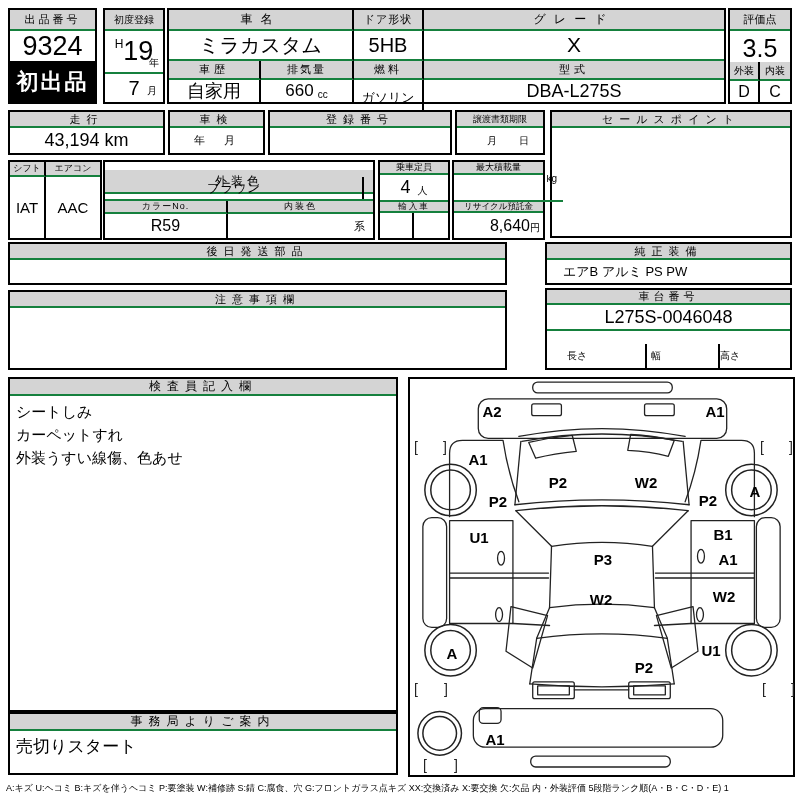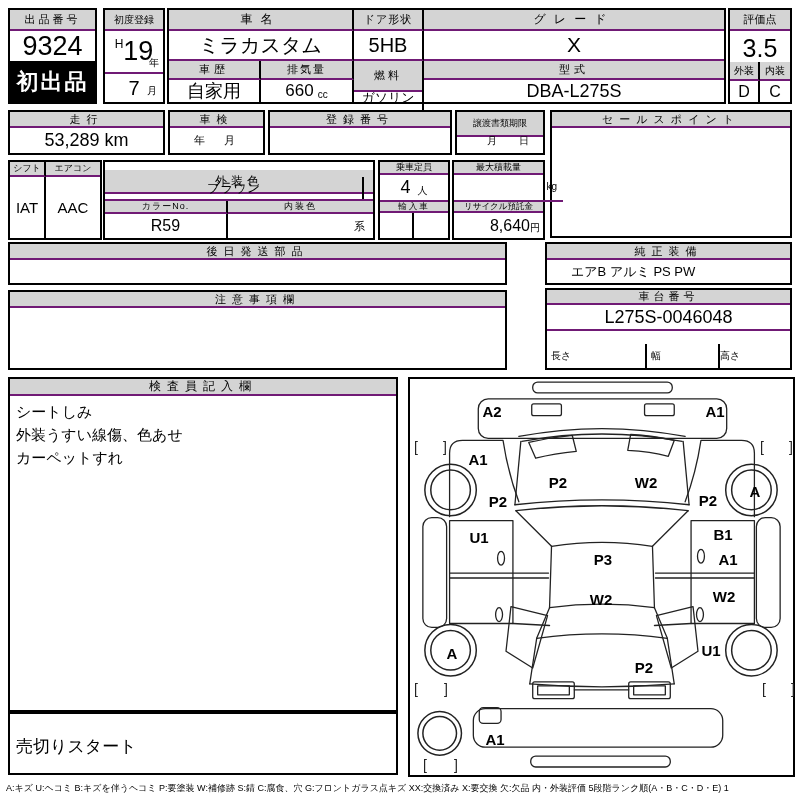--- a/index.html
+++ b/index.html
@@ -1,21 +1,21 @@
 <!DOCTYPE html>
 <html><head>
 <meta charset="utf-8">
 <style>
 *{margin:0;padding:0;box-sizing:border-box}
 html,body{width:800px;height:800px;background:#fff;color:#000;
  font-family:"Liberation Sans","DejaVu Sans",sans-serif;position:relative;overflow:hidden}
 .box{position:absolute;border:2px solid #000;background:#fff}
 .c{position:absolute;display:flex;align-items:center;justify-content:center;white-space:nowrap;overflow:hidden}
 .g{background:#d4d4d4}
-.bb{border-bottom:2px solid #701a75}
+.bb{border-bottom:2px solid #15803d}
 .br{border-right:2px solid #000}
 .left{justify-content:flex-start}
 .right{justify-content:flex-end}
 .top-align{align-items:flex-start}
 .badge{background:#000;color:#fff;font-weight:bold}
 .mark{position:absolute;transform:translate(-50%,-50%);font-weight:bold;font-size:15px;letter-spacing:0}
 .bracket{position:absolute;transform:translate(-50%,-50%);font-size:14px;color:#222}
 svg{position:absolute;left:0;top:0}
 .insp-line{font-size:15px;line-height:23px}
 </style>
@@ -46,51 +46,51 @@
   <div class="c bb br" style="left:0;top:21px;width:185px;height:30px;font-size:20px">ミラカスタム</div>
   <div class="c g bb br" style="left:0;top:51px;width:92px;height:19px;font-size:11px;letter-spacing:4px">車歴</div>
   <div class="c g bb br" style="left:92px;top:51px;width:93px;height:19px;font-size:11px;letter-spacing:2px">排気量</div>
   <div class="c br" style="left:0;top:70px;width:92px;height:22px;font-size:18px">自家用</div>
   <div class="c br" style="left:92px;top:70px;width:93px;height:22px">
     <span style="font-size:17px">660</span>
     <span style="font-size:10px;margin-left:4px;margin-top:6px">cc</span>
   </div>
   <div class="c g bb br" style="left:185px;top:0;width:70px;height:21px;font-size:11px;letter-spacing:1px">ドア形状</div>
   <div class="c bb br" style="left:185px;top:21px;width:70px;height:30px;font-size:20px">5HB</div>
-  <div class="c g bb br" style="left:185px;top:51px;width:70px;height:31px;font-size:11px;letter-spacing:3px">燃料</div>
+  <div class="c g bb br" style="left:185px;top:51px;width:70px;height:19px;font-size:11px;letter-spacing:3px">燃料</div>
   <div class="c br" style="left:185px;top:70px;width:70px;height:36px;font-size:13px">ガソリン</div>
   <div class="c g bb" style="left:255px;top:0;width:300px;height:21px;font-size:12px;letter-spacing:8px">グレード</div>
   <div class="c bb" style="left:255px;top:21px;width:300px;height:30px;font-size:21px">X</div>
   <div class="c g bb" style="left:255px;top:51px;width:300px;height:19px;font-size:11px;letter-spacing:4px">型式</div>
   <div class="c" style="left:255px;top:70px;width:300px;height:22px;font-size:18px">DBA-L275S</div>
 </div>
 
 <div class="box" style="left:728px;top:8px;width:64px;height:96px">
   <div class="c g bb" style="left:0;top:0;width:60px;height:21px;font-size:11px">評価点</div>
   <div class="c bb" style="left:0;top:21px;width:60px;height:36px;font-size:25px">3.5</div>
   <div class="c g bb br" style="left:0;top:52px;width:30px;height:19px;font-size:10px">外装</div>
   <div class="c g bb" style="left:30px;top:52px;width:30px;height:19px;font-size:10px">内装</div>
   <div class="c br" style="left:0;top:71px;width:30px;height:21px;font-size:16px">D</div>
   <div class="c" style="left:30px;top:71px;width:30px;height:21px;font-size:16px">C</div>
 </div>
 
 <div class="box" style="left:8px;top:110px;width:157px;height:45px">
   <div class="c g bb" style="left:0;top:0;width:153px;height:16px;font-size:11px;letter-spacing:6px">走行</div>
-  <div class="c" style="left:0;top:16px;width:153px;height:25px;font-size:18px">53,289 km</div>
+  <div class="c" style="left:0;top:16px;width:153px;height:25px;font-size:18px">43,194 km</div>
 </div>
 <div class="box" style="left:168px;top:110px;width:97px;height:45px">
   <div class="c g bb" style="left:0;top:0;width:93px;height:16px;font-size:11px;letter-spacing:6px">車検</div>
   <div class="c" style="left:0;top:16px;width:93px;height:25px;font-size:11px;letter-spacing:4px">年　月</div>
 </div>
 <div class="box" style="left:268px;top:110px;width:184px;height:45px">
   <div class="c g bb" style="left:0;top:0;width:180px;height:16px;font-size:11px;letter-spacing:6px">登録番号</div>
   <div class="c" style="left:0;top:16px;width:180px;height:25px;font-size:12px"></div>
 </div>
 <div class="box" style="left:455px;top:110px;width:90px;height:45px">
-  <div class="c g bb" style="left:0;top:0;width:86px;height:25px;font-size:9px">譲渡書類期限</div>
+  <div class="c g bb" style="left:0;top:0;width:86px;height:16px;font-size:9px">譲渡書類期限</div>
   <div class="c right" style="left:0;top:16px;width:86px;height:25px;font-size:10px;letter-spacing:6px;padding-right:8px">月　日</div>
 </div>
 <div class="box" style="left:550px;top:110px;width:242px;height:128px">
   <div class="c g bb" style="left:0;top:0;width:238px;height:16px;font-size:11px;letter-spacing:6px">セールスポイント</div>
   <div class="c top-align left" style="left:0;top:16px;width:238px;height:108px;font-size:12px;padding:4px"></div>
 </div>
 
 <div class="box" style="left:8px;top:160px;width:94px;height:80px">
   <div class="c g bb br" style="left:0;top:0;width:36px;height:15px;font-size:9px">シフト</div>
   <div class="c g bb" style="left:36px;top:0;width:54px;height:15px;font-size:9px">エアコン</div>
@@ -114,61 +114,62 @@
     <span style="font-size:18px">4</span>
     <span style="font-size:10px;margin-left:7px;margin-top:6px">人</span>
   </div>
   <div class="c g bb" style="left:0;top:40px;width:68px;height:11px;font-size:8.5px;letter-spacing:2px">輸入車</div>
   <div class="c br" style="left:0;top:51px;width:34px;height:25px"></div>
   <div class="c" style="left:34px;top:51px;width:34px;height:25px"></div>
 </div>
 
 <div class="box" style="left:452px;top:160px;width:93px;height:80px">
   <div class="c g bb" style="left:0;top:0;width:89px;height:13px;font-size:9px">最大積載量</div>
-  <div class="c bb right" style="left:0;top:13px;width:109px;height:27px;font-size:10px;padding-right:6px;align-items:flex-end;padding-bottom:8px">kg</div>
+  <div class="c bb right" style="left:0;top:13px;width:109px;height:27px;font-size:10px;padding-right:6px;align-items:flex-end;padding-bottom:16px">kg</div>
   <div class="c g bb" style="left:0;top:40px;width:89px;height:11px;font-size:8.5px">リサイクル預託金</div>
   <div class="c right" style="left:0;top:51px;width:89px;height:25px;padding-right:3px">
     <span style="font-size:16px">8,640</span>
     <span style="font-size:10px;margin-top:5px">円</span>
   </div>
 </div>
 
 <div class="box" style="left:8px;top:242px;width:499px;height:43px">
   <div class="c g bb" style="left:0;top:0;width:495px;height:16px;font-size:11px;letter-spacing:6px">後日発送部品</div>
   <div class="c left" style="left:0;top:16px;width:495px;height:23px;font-size:12px;padding-left:6px"></div>
 </div>
 
 <div class="box" style="left:545px;top:242px;width:247px;height:43px">
   <div class="c g bb" style="left:0;top:0;width:243px;height:16px;font-size:11px;letter-spacing:6px">純正装備</div>
-  <div class="c left" style="left:0;top:16px;width:243px;height:23px;font-size:13px;padding-left:24px">エアB アルミ PS PW</div>
+  <div class="c left" style="left:0;top:16px;width:243px;height:23px;font-size:13px;padding-left:16px">エアB アルミ PS PW</div>
 </div>
 
 <div class="box" style="left:8px;top:290px;width:499px;height:80px">
   <div class="c g bb" style="left:0;top:0;width:495px;height:16px;font-size:11px;letter-spacing:6px">注意事項欄</div>
   <div class="c top-align left" style="left:0;top:16px;width:495px;height:60px;font-size:12px;padding:4px"></div>
 </div>
 
 <div class="box" style="left:545px;top:288px;width:247px;height:82px">
   <div class="c g bb" style="left:0;top:0;width:243px;height:15px;font-size:11px;letter-spacing:4px">車台番号</div>
   <div class="c bb" style="left:0;top:15px;width:243px;height:26px;font-size:18px">L275S-0046048</div>
-  <div class="c br left" style="left:0;top:54px;width:100px;height:24px;font-size:10px;padding-left:4px">長さ</div>
+  <div class="c br left" style="left:0;top:54px;width:100px;height:24px;font-size:10px;padding-left:20px">長さ</div>
   <div class="c br left" style="left:100px;top:54px;width:73px;height:24px;font-size:10px;padding-left:4px">幅</div>
   <div class="c left" style="left:173px;top:54px;width:70px;height:24px;font-size:10px;">高さ</div>
 </div>
 
 <div class="box" style="left:8px;top:377px;width:390px;height:335px">
   <div class="c g bb" style="left:0;top:0;width:386px;height:17px;font-size:12px;letter-spacing:6px">検査員記入欄</div>
   <div style="position:absolute;left:6px;top:21px">
     <div class="insp-line">シートしみ</div>
+    <div class="insp-line">カーペットすれ</div>
     <div class="insp-line">外装うすい線傷、色あせ</div>
-    <div class="insp-line">カーペットすれ</div>
   </div>
 </div>
 
 <div class="box" style="left:8px;top:712px;width:390px;height:63px">
+  <div class="c g bb" style="left:0;top:0;width:386px;height:17px;font-size:12px;letter-spacing:6px">事務局よりご案内</div>
   <div class="c left top-align" style="left:0;top:17px;width:386px;height:42px;font-size:17px;padding:4px 0 0 6px">売切りスタート</div>
 </div>
 
 <div class="box" style="left:408px;top:377px;width:387px;height:400px">
   <div style="position:absolute;left:0;top:0;width:383px;height:396px">
     <svg viewBox="0 0 387 400" width="383" height="396">
       <g fill="none" stroke="#222" stroke-width="1.3" stroke-linejoin="round" stroke-linecap="round">
 
         <rect x="124" y="3" width="141" height="11" rx="5"></rect>
 

